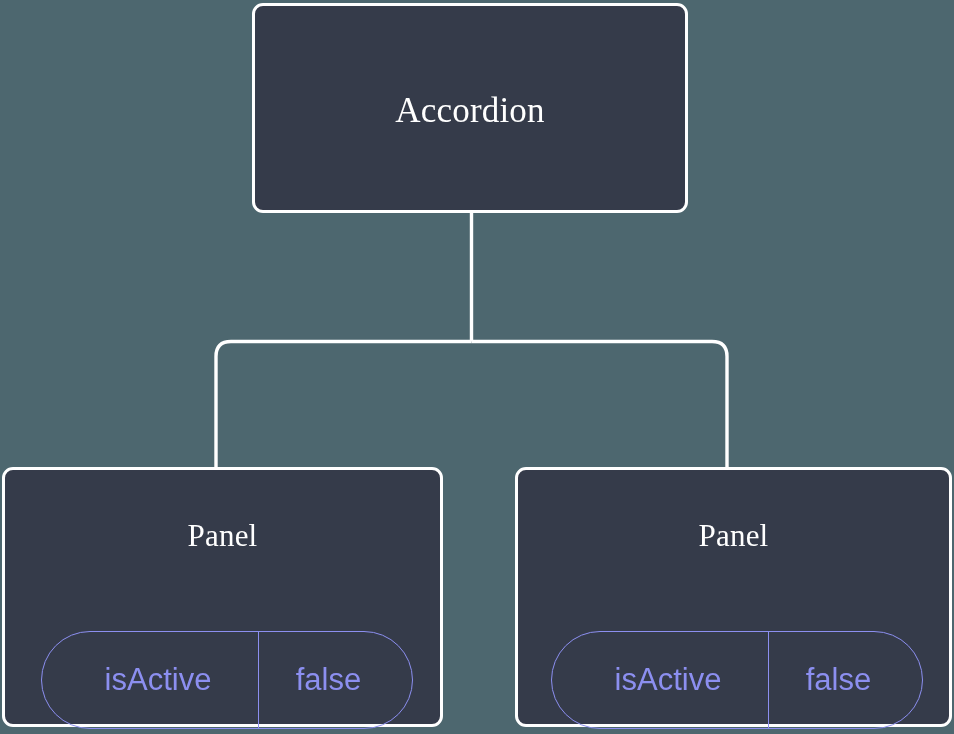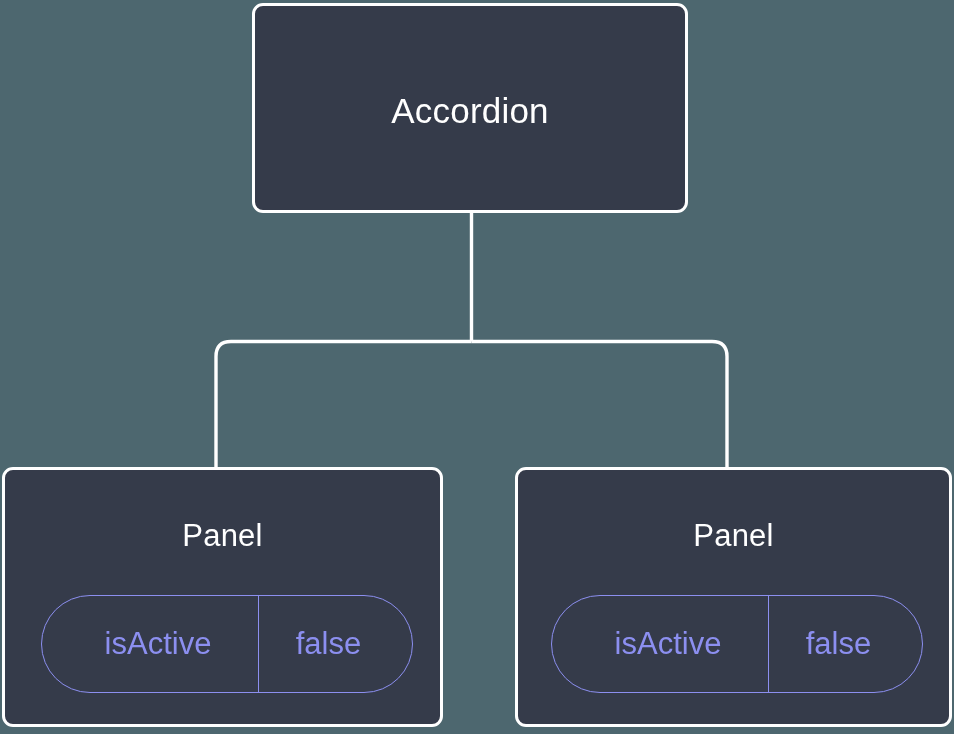--- a/index.html
+++ b/index.html
@@ -63,20 +63,21 @@
 
   .node-title {
     position: absolute;
     left: 0;
     right: 0;
     text-align: center;
     color: #ffffff;
     font-weight: 400;
     letter-spacing: 0.2px;
     white-space: nowrap;
+    font-family: Liberation Serif, serif;
   }
 
   .node-root .node-title {
     top: 84px;
     font-size: 35px;
     line-height: 42px;
   }
 
   .node-child-left .node-title,
   .node-child-right .node-title {
@@ -88,20 +89,21 @@
   
   .pill {
     position: absolute;
     box-sizing: border-box;
     display: flex;
     align-items: stretch;
     height: 98px;
     border: 1.6px solid #8c8ff0;
     border-radius: 49px;
     background: transparent;
+    margin-top: 36px;
   }
 
   .node-child-left .pill {
     left: 36px;
     top: 125px;
     width: 372px;
   }
 
   .node-child-right .pill {
     left: 33px;

